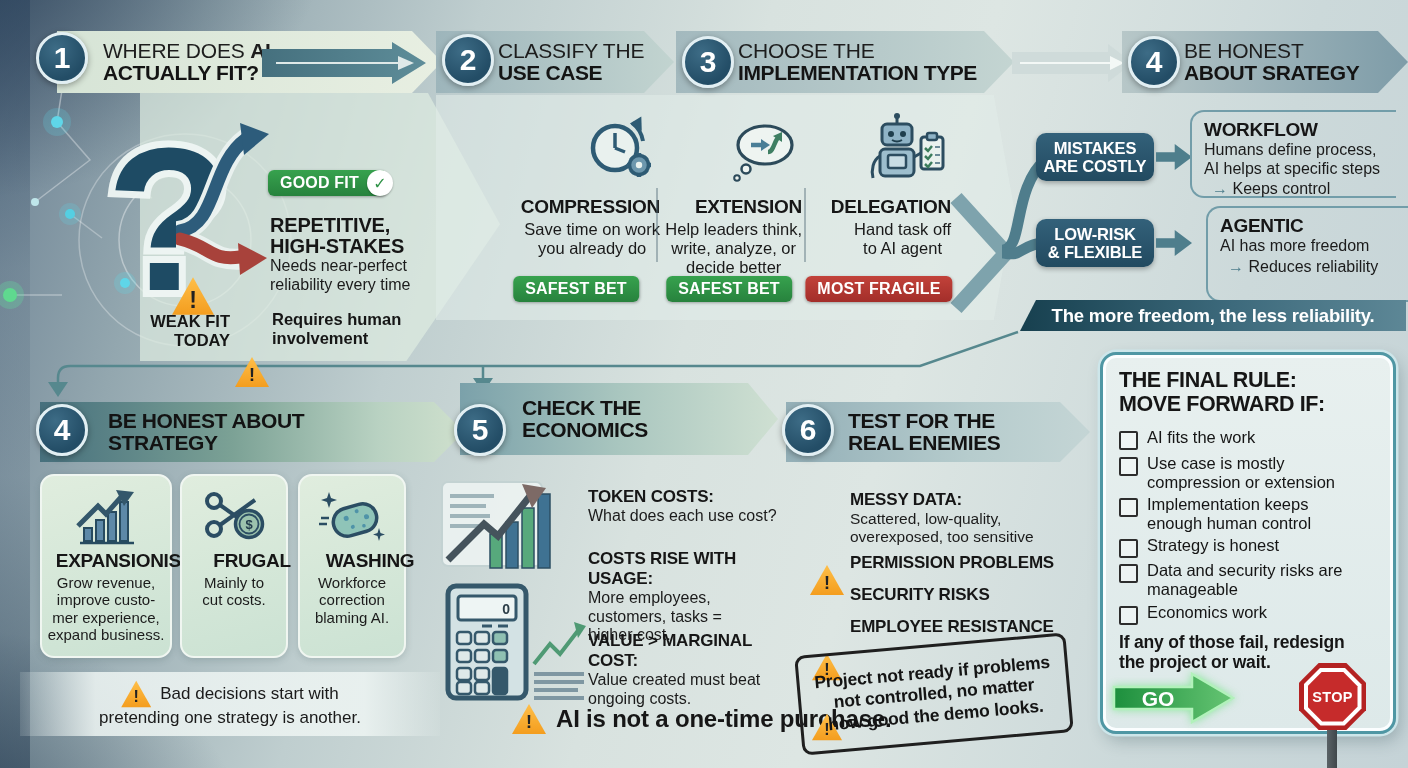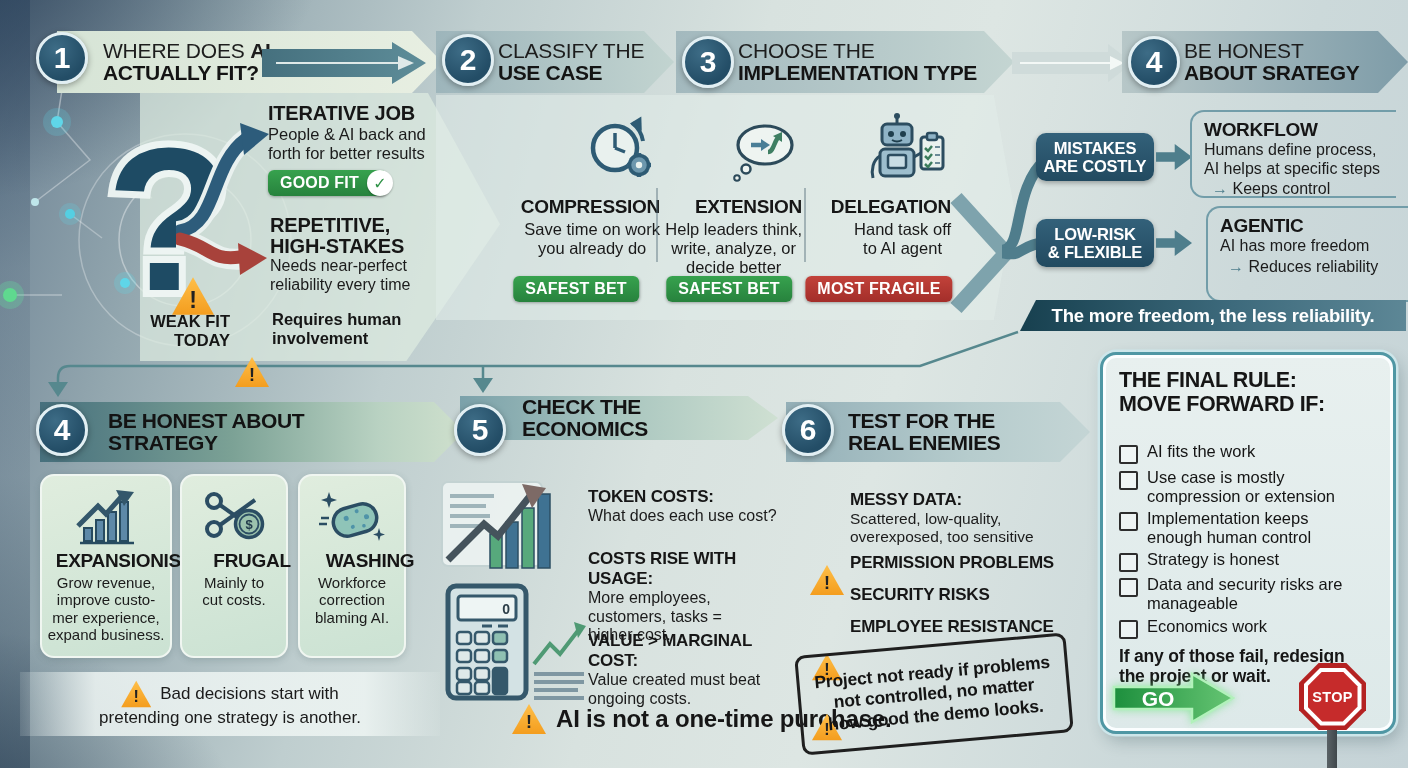--- a/index.html
+++ b/index.html
@@ -185,25 +185,20 @@
       <span class="qf">?</span>
   </div>
   <svg class="abs" style="left:176px;top:105px;z-index:4" width="110" height="175" viewBox="0 0 110 175">
     <path d="M4,126 C42,120 34,60 70,34" stroke="#e9f1ef" stroke-width="21" fill="none" stroke-linecap="round"></path>
     <path d="M4,134 C36,142 34,156 66,154" stroke="#e9f1ef" stroke-width="21" fill="none" stroke-linecap="round"></path>
     <path d="M4,126 C42,120 34,60 70,34" stroke="#2d5c7b" stroke-width="13" fill="none" stroke-linecap="round"></path>
     <polygon points="64,18 93,29 68,50" fill="#2d5c7b"></polygon>
     <path d="M4,134 C36,142 34,156 64,152" stroke="#a8423b" stroke-width="13" fill="none" stroke-linecap="round"></path>
     <polygon points="62,138 91,153 64,170" fill="#a8423b"></polygon>
   </svg>
-  <div class="itm" style="left:268px;top:102px;width:200px">
-    <div class="it" style="font-size:20px">ITERATIVE JOB</div>
-    <div class="id" style="font-size:16.5px">People &amp; AI back and
-forth for better results</div>
-  </div>
   <div class="abs" style="left:268px;top:170px;z-index:5">
     <span class="badge green">
         <span>GOOD FIT</span>
         <span class="chk">✓</span>
       </span>
   </div>
   <div class="itm" style="left:270px;top:215px;width:200px">
     <div class="it pre" style="font-size:20px;line-height:1.05">REPETITIVE,
 HIGH-STAKES</div>
     <div class="id">Needs near-perfect
@@ -324,21 +319,21 @@
   <div class="banner chev" style="left:40px;top:402px;width:424px;height:60px;background:linear-gradient(90deg,#47707d,#7ba195 45%,#b9d2c2 80%,#cfe0cd)">
     <div class="bt2" style="margin-left:68px">
       <span class="l">BE HONEST ABOUT</span>
         <span class="l">STRATEGY</span>
     </div>
   </div>
   <div class="numc" style="left:36px;top:404px">
       <span>4</span>
     </div>
 
-  <div class="banner chev" style="left:460px;top:396px;width:318px;height:44px;background:linear-gradient(90deg,#7ba1aa,#a9c6bf 50%,#cfe0d2)">
+  <div class="banner chev" style="left:460px;top:383px;width:318px;height:72px;background:linear-gradient(90deg,#7ba1aa,#a9c6bf 50%,#cfe0d2)">
     <div class="bt2" style="margin-left:62px">
       <span class="l">CHECK THE</span>
         <span class="l">ECONOMICS</span>
     </div>
   </div>
   <div class="numc" style="left:454px;top:404px">
       <span>5</span>
     </div>
 
   <div class="banner chev" style="left:786px;top:402px;width:304px;height:60px;background:linear-gradient(90deg,#93afb7,#b6cccd 60%,#c4d5d5)">
@@ -494,21 +489,21 @@
   <div class="itm" style="left:850px;top:617px">
       <div class="it">EMPLOYEE RESISTANCE</div>
     </div>
   <div class="stamp">Project not ready if problems
 not controlled, no matter
 how good the demo looks.</div>
 
   <div class="final">
     <div class="ft">THE FINAL RULE:
 MOVE FORWARD IF:</div>
-    <div style="margin-top:26px">
+    <div style="margin-top:12px">
       <div class="cl-row">
           <span class="cb"></span>
           <span class="cl-t">AI fits the work</span>
         </div>
       <div class="cl-row">
           <span class="cb"></span>
           <span class="cl-t">Use case is mostly
 compression or extension</span>
         </div>
       <div class="cl-row">

